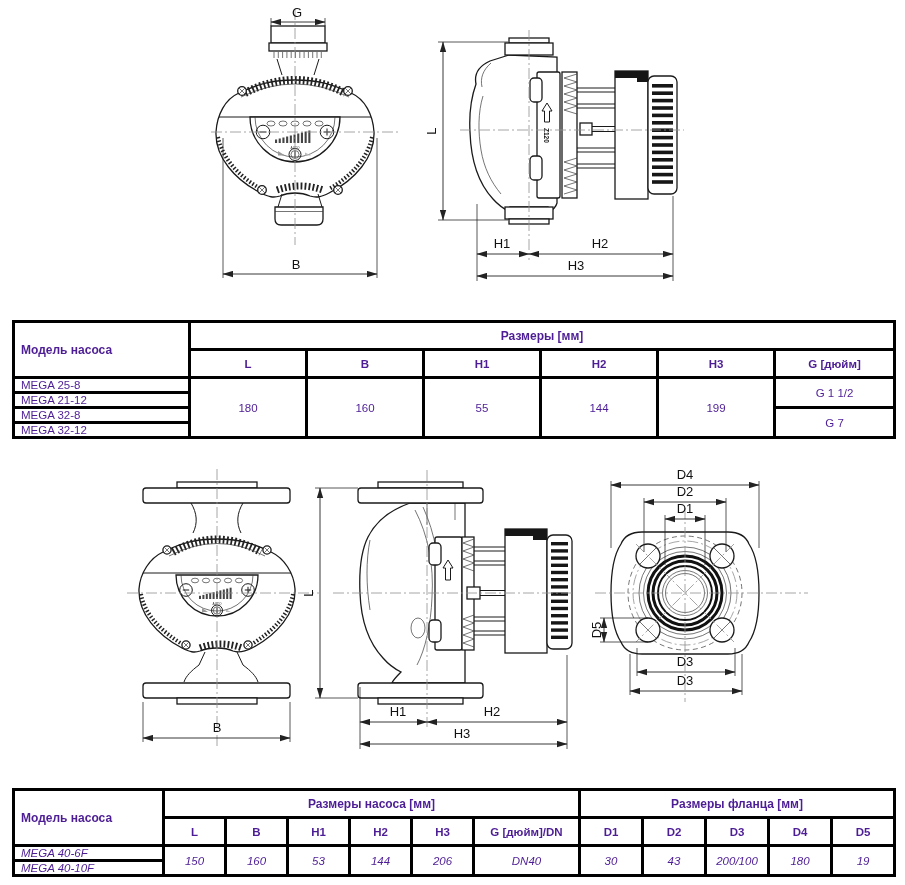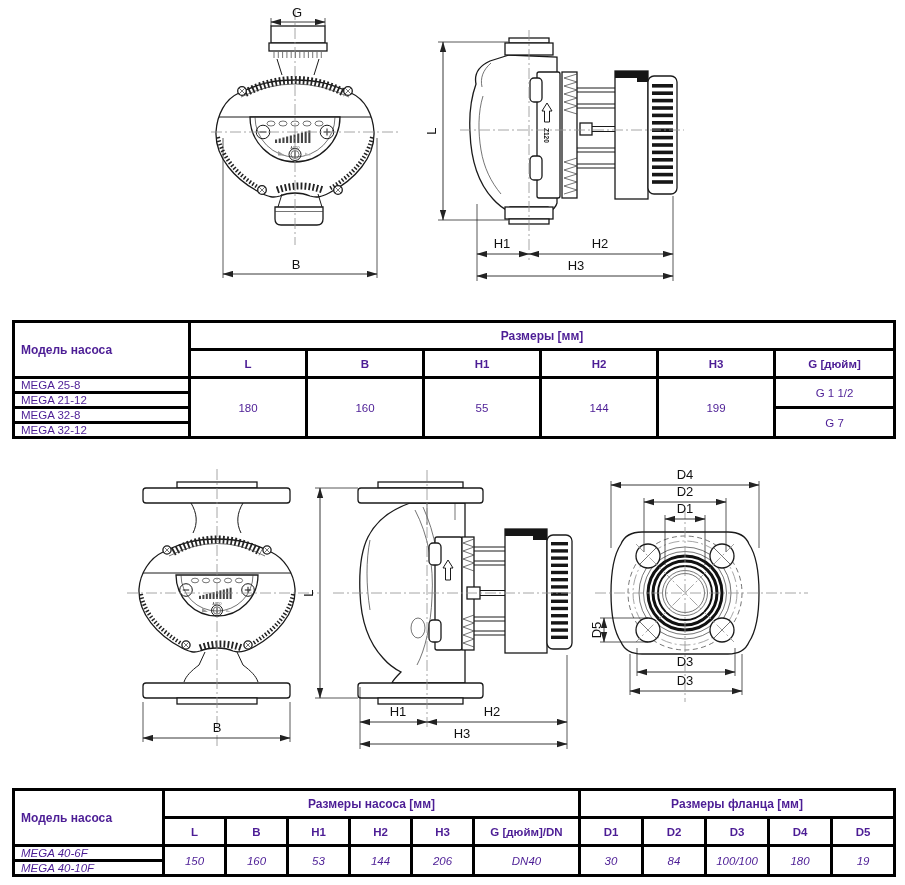--- a/index.html
+++ b/index.html
@@ -559,22 +559,22 @@
     </tr>
     <tr class="dr">
       <td class="mc">MEGA 40-6F</td>
       <td rowspan="2">150</td>
       <td rowspan="2">160</td>
       <td rowspan="2">53</td>
       <td rowspan="2">144</td>
       <td rowspan="2">206</td>
       <td rowspan="2">DN40</td>
       <td rowspan="2">30</td>
-      <td rowspan="2">84</td>
-      <td rowspan="2">100/100</td>
+      <td rowspan="2">43</td>
+      <td rowspan="2">200/100</td>
       <td rowspan="2">180</td>
       <td rowspan="2">19</td>
     </tr>
     <tr class="dr">
       <td class="mc">MEGA 40-10F</td>
     </tr>
     </tbody>
   </table>
 
 </div>

